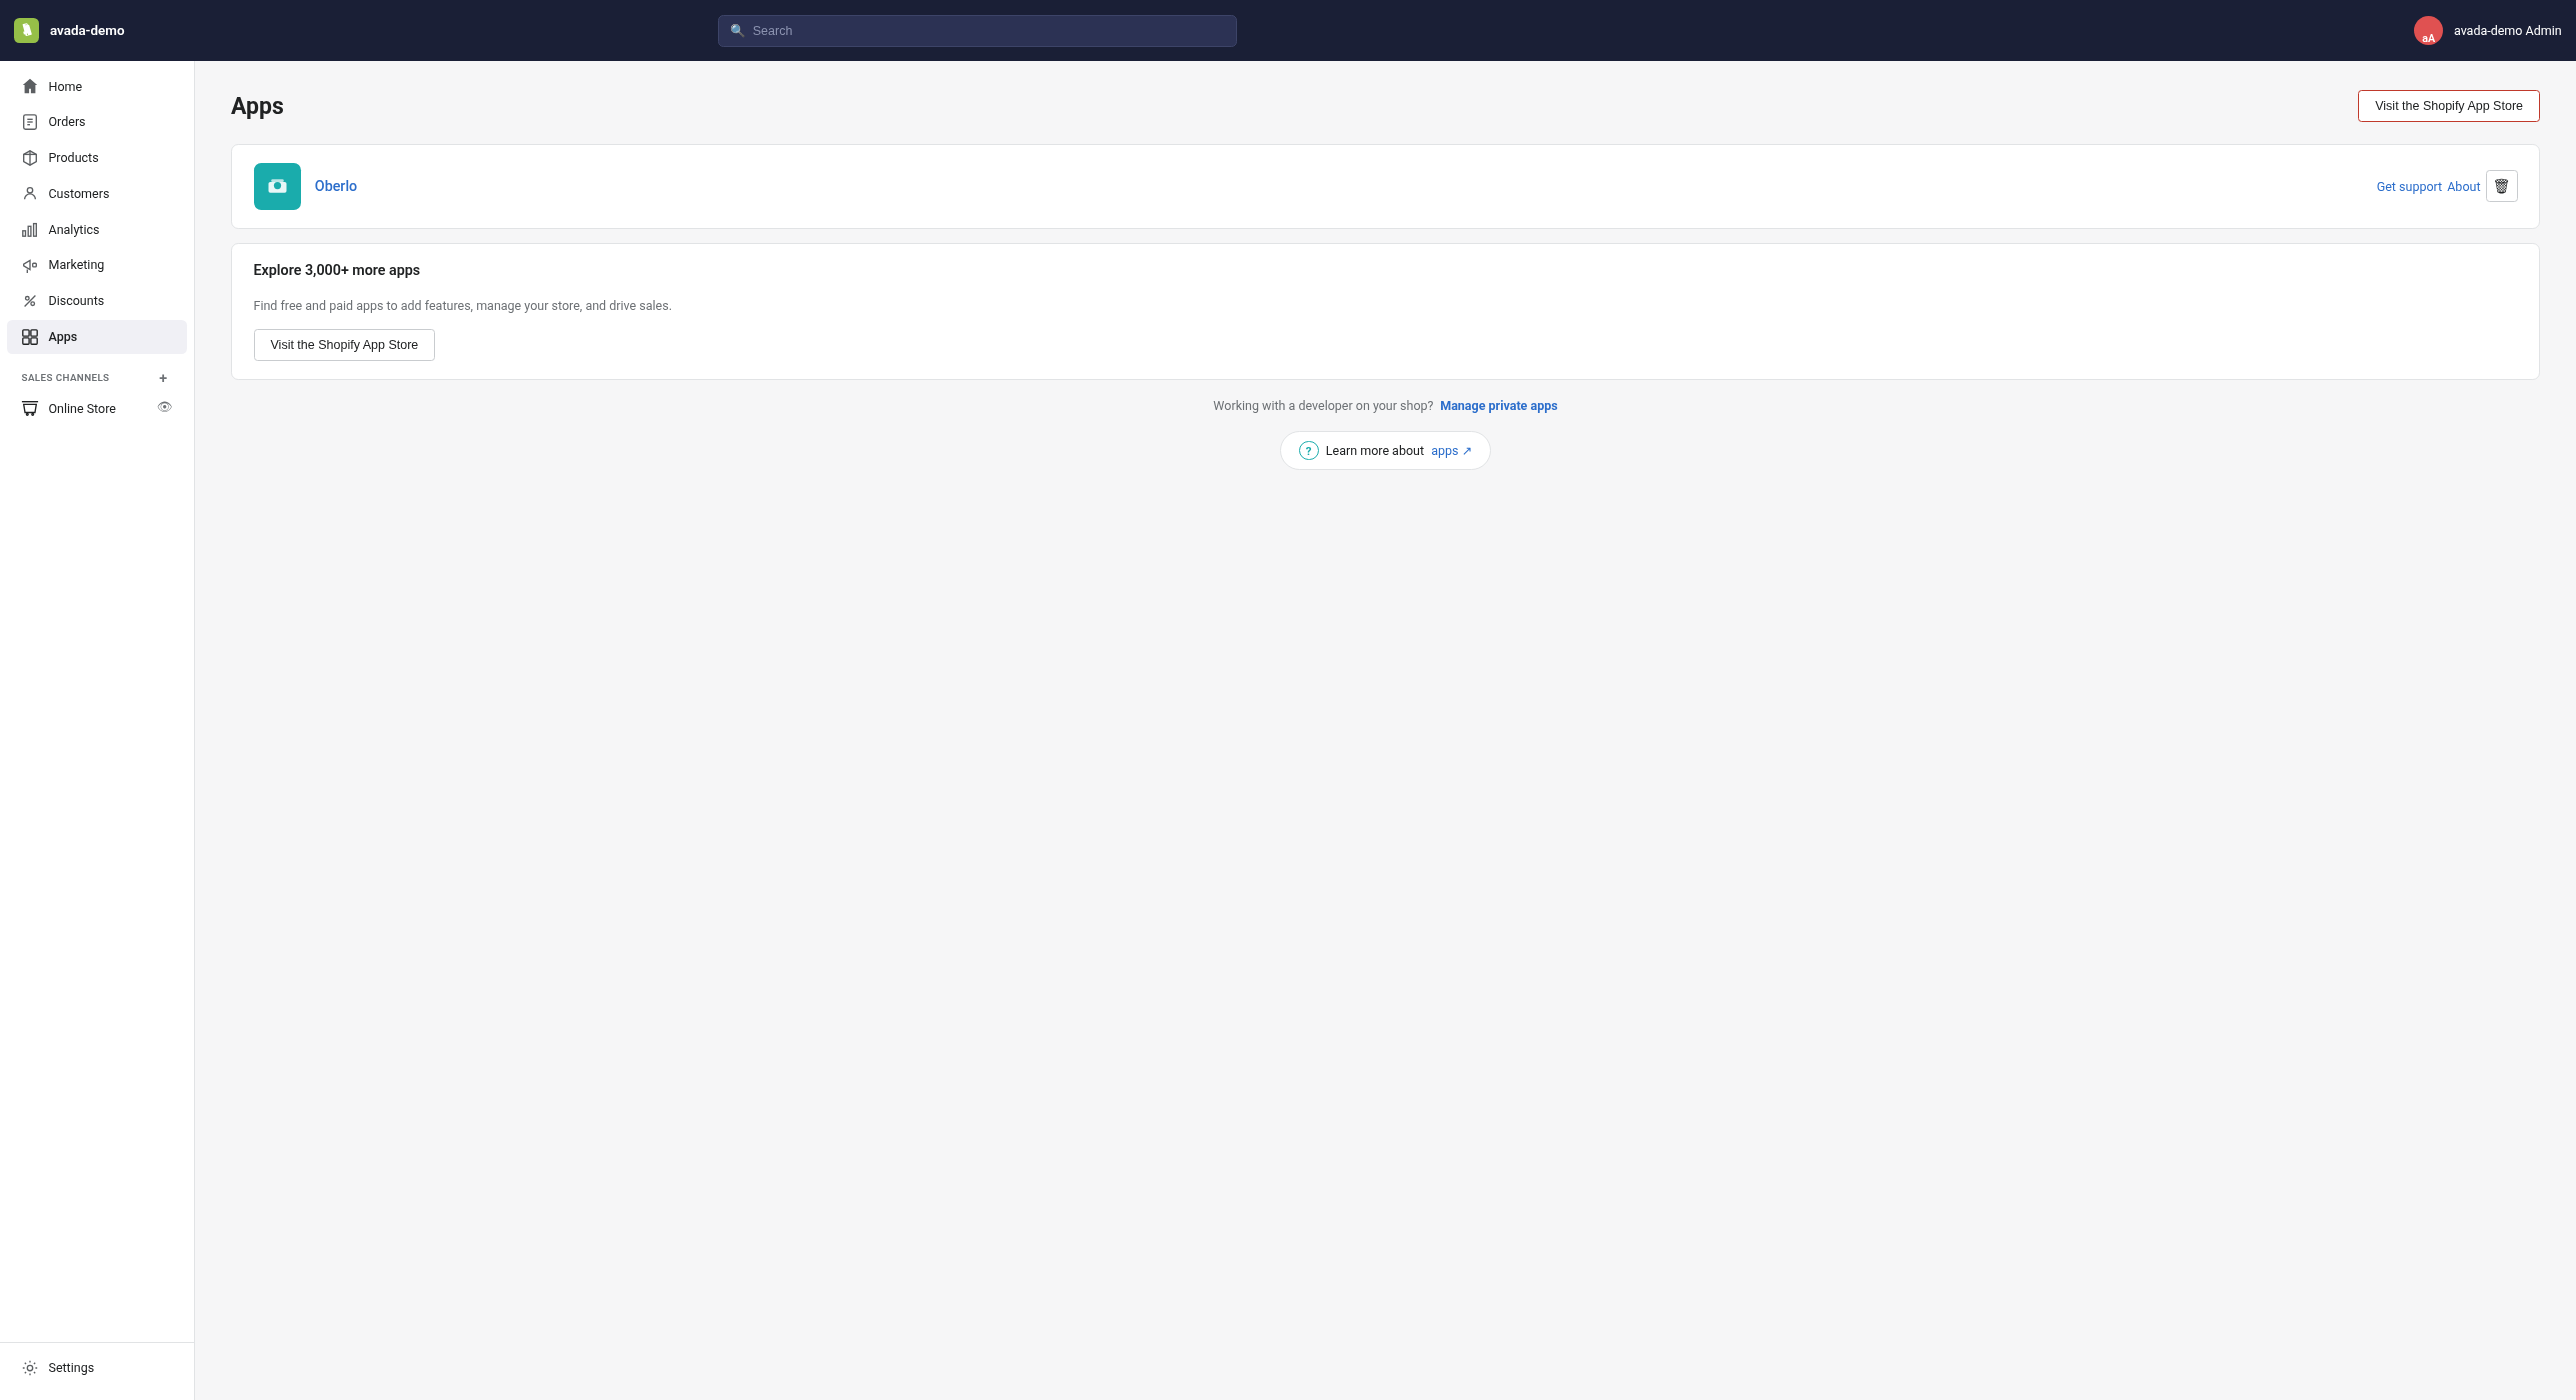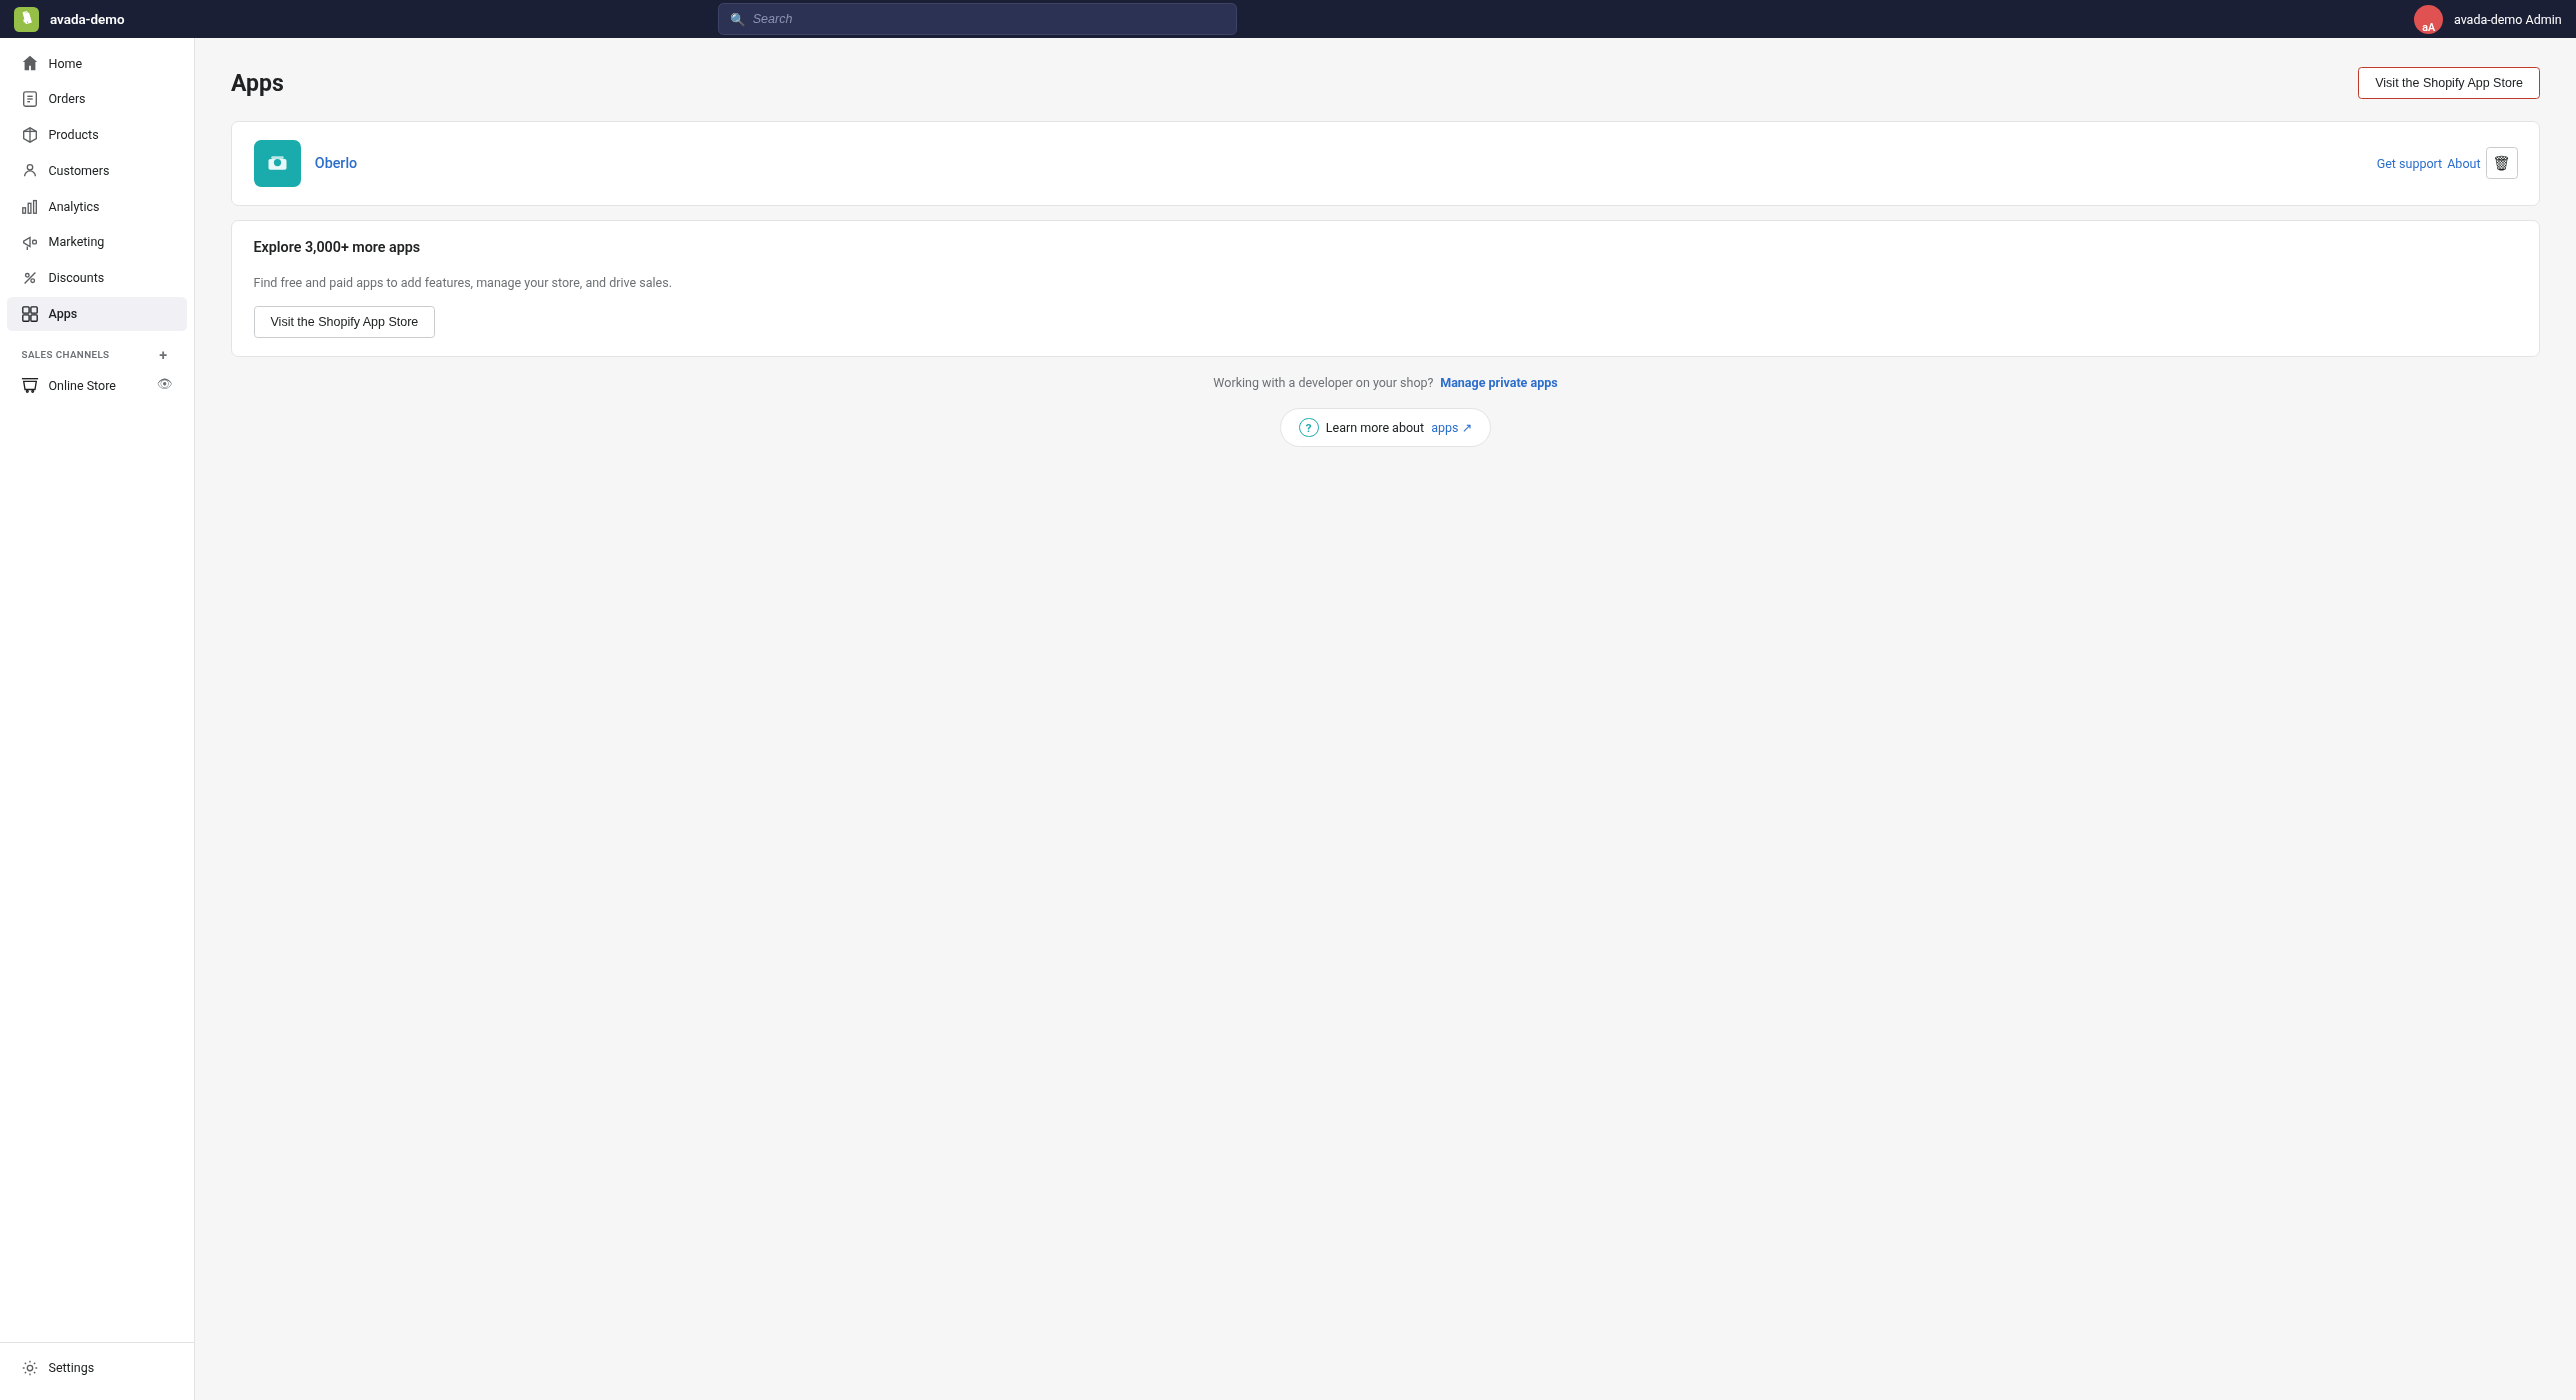--- a/index.html
+++ b/index.html
@@ -1,21 +1,21 @@
 <!DOCTYPE html>
 <html style="font-size:14.3px"><head>
   <meta charset="utf-8">
   <style>
     * { box-sizing: border-box; margin: 0; padding: 0; }
     body { font-family: -apple-system, BlinkMacSystemFont, 'Segoe UI', Roboto, sans-serif; background: #f6f6f7; display: flex; flex-direction: column; height: 100vh; overflow: hidden; }
 
     
     .top-nav {
       background: #1a1f36;
-      height: 38px;
+      height: 61px;
       display: flex;
       align-items: center;
       padding: 0 14.3px;
       flex-shrink: 0;
       gap: 10.7px;
     }
     .top-nav-brand {
       display: flex;
       align-items: center;
       gap: 7.2px;
@@ -50,21 +50,20 @@
       gap: 7.2px;
       border: 0.9px solid #3d4468;
     }
     .search-bar-inner input {
       background: transparent;
       border: none;
       outline: none;
       color: #8c93b0;
       font-size: 12.5px;
       width: 100%;
-      font-style: italic;
     }
     .search-bar-inner input::placeholder { color: #8c93b0; }
     .search-icon-nav { color: #8c93b0; font-size: 12.5px; }
     .user-avatar {
       width: 29px;
       height: 29px;
       background: #e05151;
       border-radius: 50%;
       display: flex;
       align-items: flex-end;

